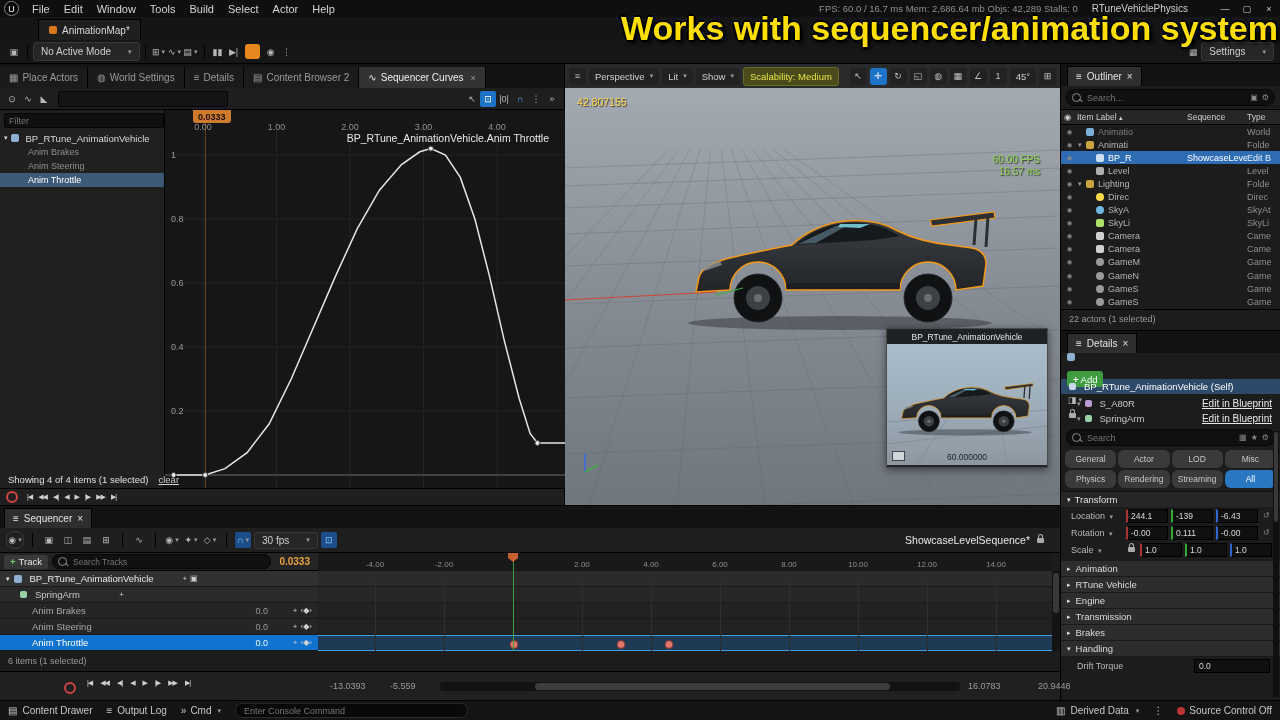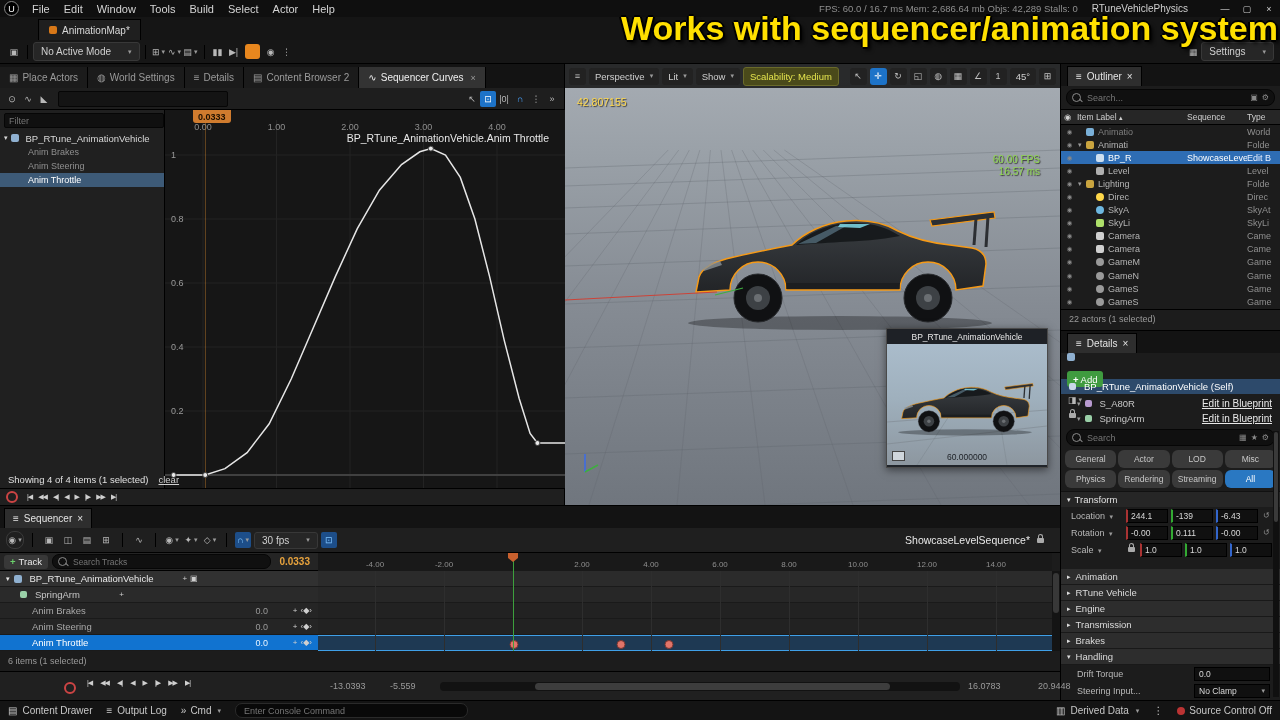--- a/index.html
+++ b/index.html
@@ -700,21 +700,21 @@
       <span class="num bz">-0.00</span>
       <span class="reset">↺</span>
     </div>
     <div class="xf-row">
       <span class="xf-label"><span>Scale</span> <span class="caret">▾</span></span>
       <span class="mini-lock"></span>
       <span class="num rx">1.0</span>
       <span class="num gy">1.0</span>
       <span class="num bz">1.0</span>
     </div>
-    <div class="cat-bar" style="margin-top:11px;">
+    <div class="cat-bar" style="margin-top:3px;">
         <span style="font-size:7px;">▸</span>
         <span>Animation</span>
       </div>
     <div class="cat-bar">
         <span style="font-size:7px;">▸</span>
         <span>RTune Vehicle</span>
       </div>
     <div class="cat-bar">
         <span style="font-size:7px;">▸</span>
         <span>Engine</span>
@@ -727,27 +727,20 @@
         <span style="font-size:7px;">▸</span>
         <span>Brakes</span>
       </div>
     <div class="cat-bar">
         <span style="font-size:7px;">▾</span>
         <span>Handling</span>
       </div>
     <div class="h-row">
       <span>Drift Torque</span>
       <span class="val">0.0</span>
-    </div>
-    <div class="h-row">
-      <span>Steering Input...</span>
-      <span class="val">
-          <span>No Clamp</span>
-          <span class="caret" style="margin-left:auto;">▾</span>
-        </span>
     </div>
     <div id="d-scroll">
         <div></div>
       </div>
   </div>
 
   <div class="abs" id="sequencer">
     <div class="ptab-row">
       <div class="ptab" style="margin-left:4px;">
         <span>≡</span>

